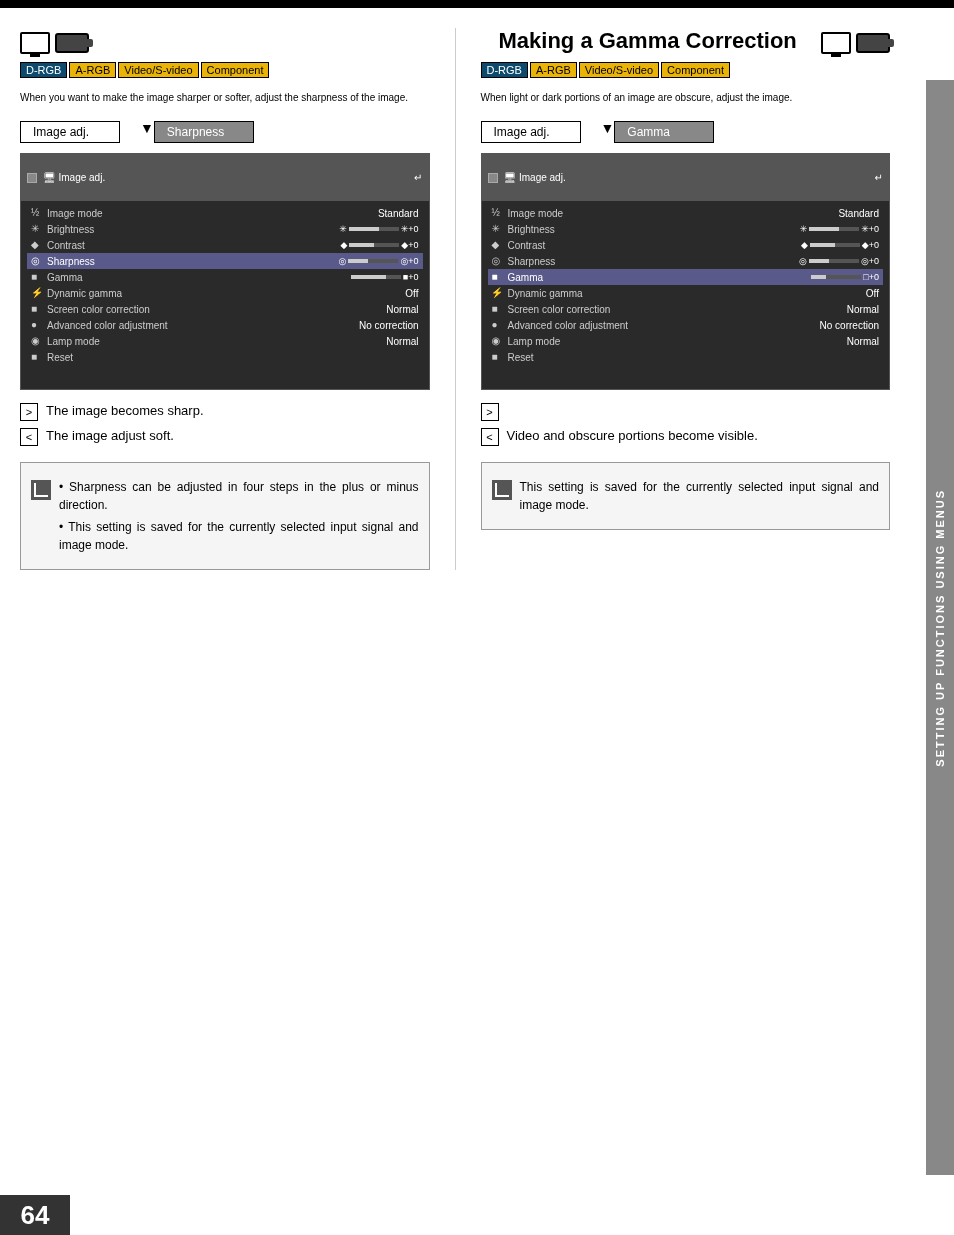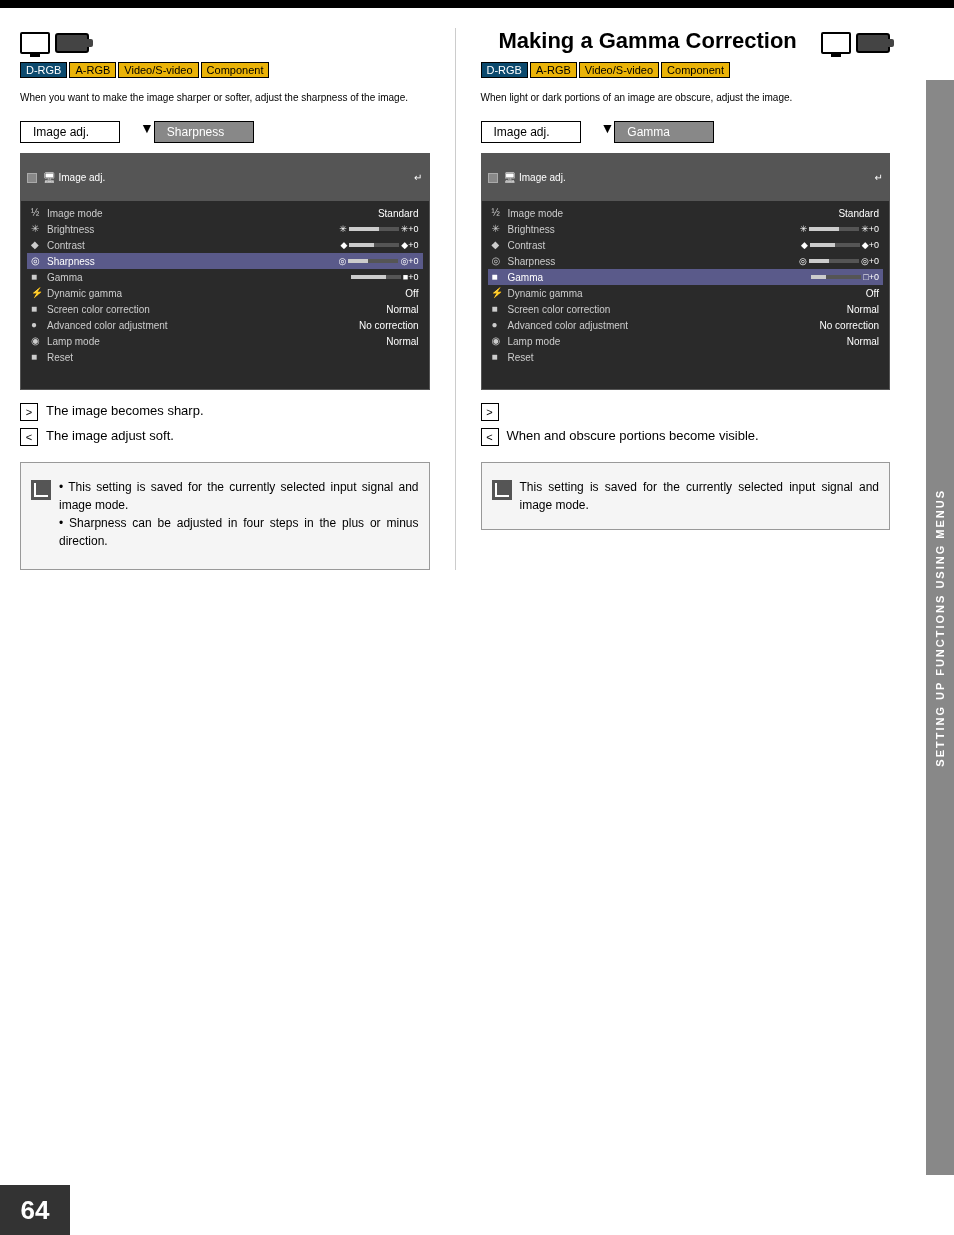--- a/index.html
+++ b/index.html
@@ -51,21 +51,21 @@
       text-transform: uppercase;
       white-space: nowrap;
     }
 
     
     .page-number {
       position: absolute;
       bottom: 0;
       left: 0;
       width: 70px;
-      height: 50px;
+      height: 40px;
       background: #333;
       color: #fff;
       font-size: 26px;
       font-weight: bold;
       display: flex;
       align-items: center;
       justify-content: center;
     }
 
     
@@ -485,22 +485,22 @@
         </div>
         <div class="bullet-item">
           <div class="bullet-icon">&lt;</div>
           <span class="bullet-text">The image adjust soft.</span>
         </div>
       </div>
 
       <div class="note-box">
         <div class="note-icon"></div>
         <div class="note-content">
+          <div style="margin-bottom:4px;">• Sharpness can be adjusted in four steps in the plus or minus direction.</div>
           <div>• This setting is saved for the currently selected input signal and image mode.</div>
-          <div style="margin-bottom:4px;">• Sharpness can be adjusted in four steps in the plus or minus direction.</div>
         </div>
       </div>
 
     </div>
 
     <div class="column-divider"></div>
 
     <div class="column">
 
       <div class="section-header">
@@ -613,21 +613,21 @@
           <div style="height:20px;"></div>
         </div>
       </div>
 
       <div class="bullet-section">
         <div class="bullet-item">
           <div class="bullet-icon">&gt;</div>
         </div>
         <div class="bullet-item">
           <div class="bullet-icon">&lt;</div>
-          <span class="bullet-text">When  and obscure portions become visible.</span>
+          <span class="bullet-text">Video  and obscure portions become visible.</span>
         </div>
       </div>
 
       <div class="note-box">
         <div class="note-icon"></div>
         <div class="note-content">
           <div>This setting is saved for the currently selected input signal and image mode.</div>
         </div>
       </div>
 

